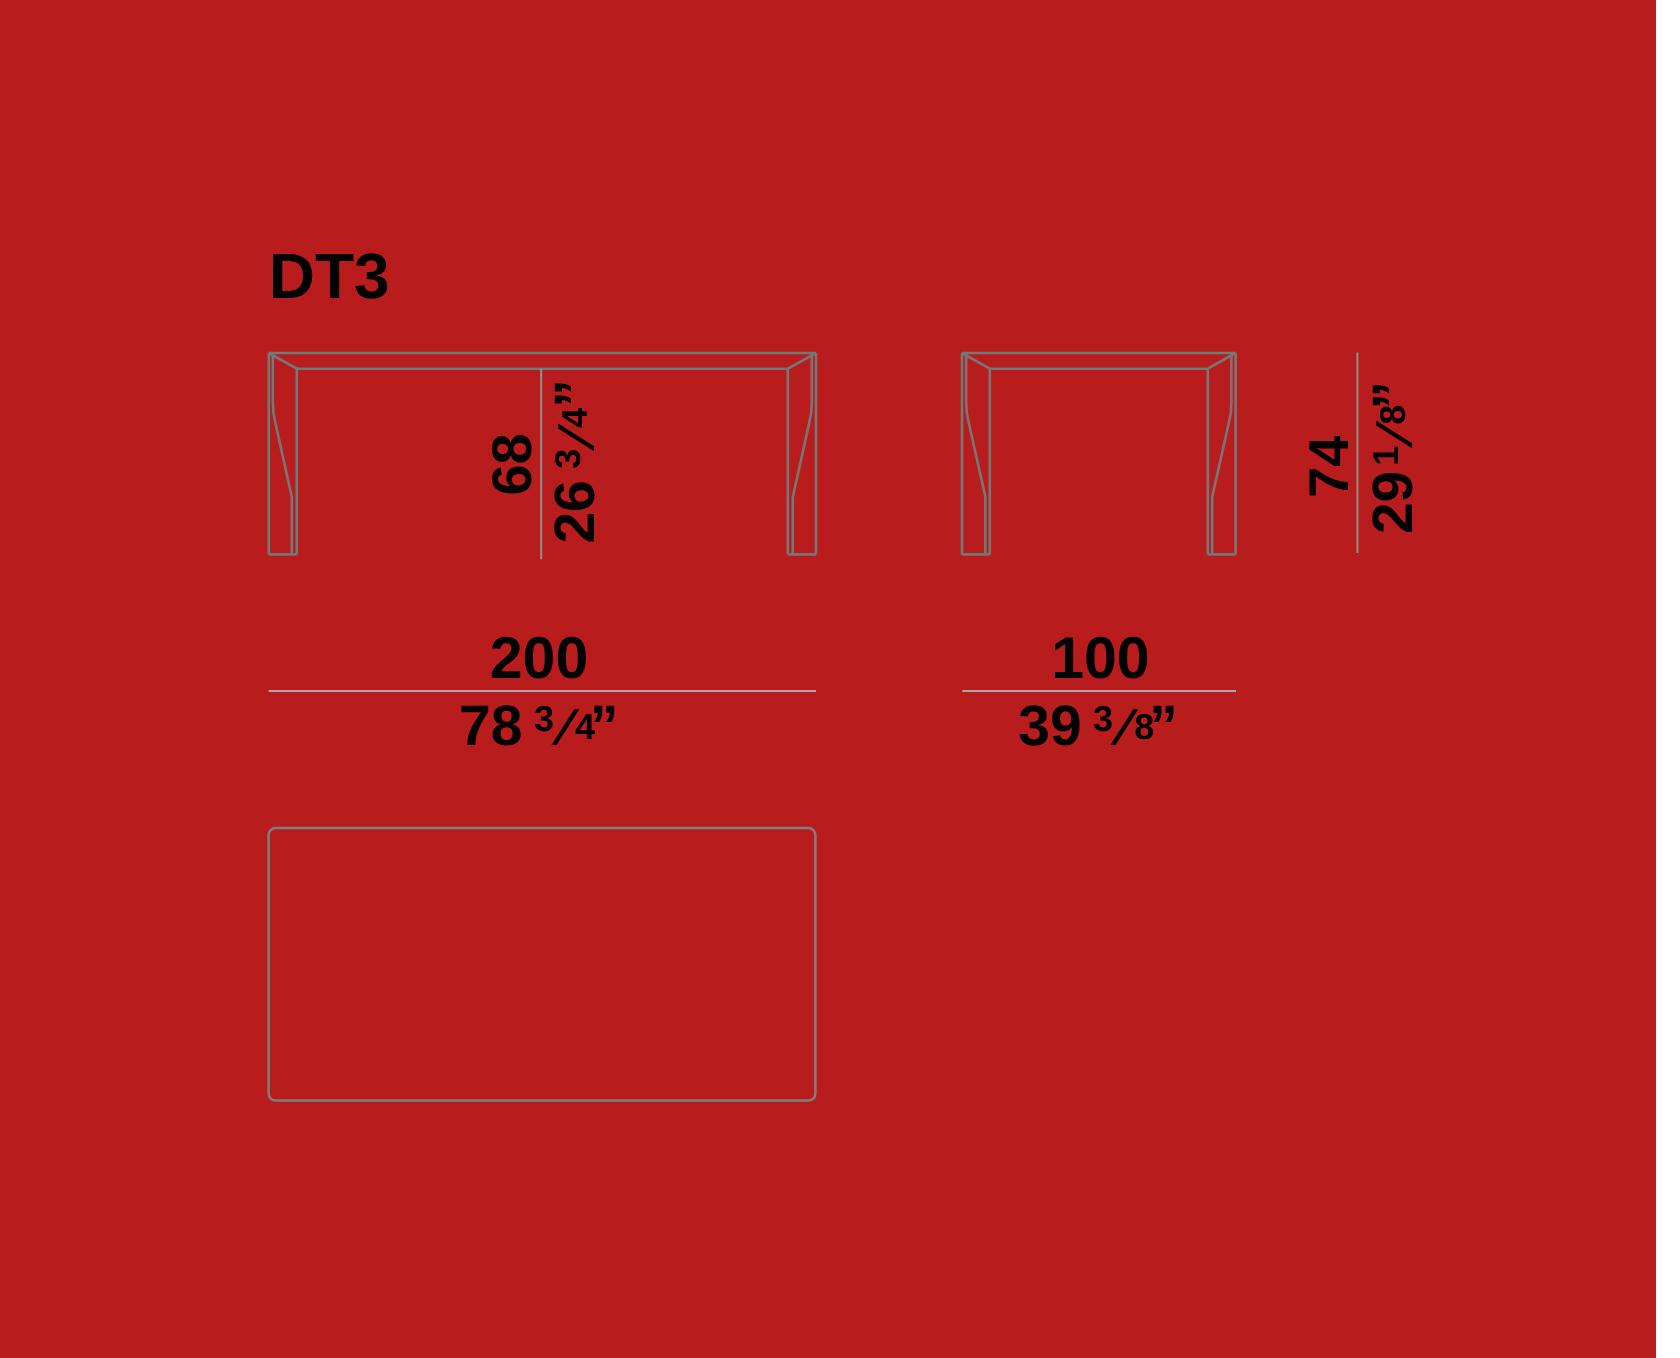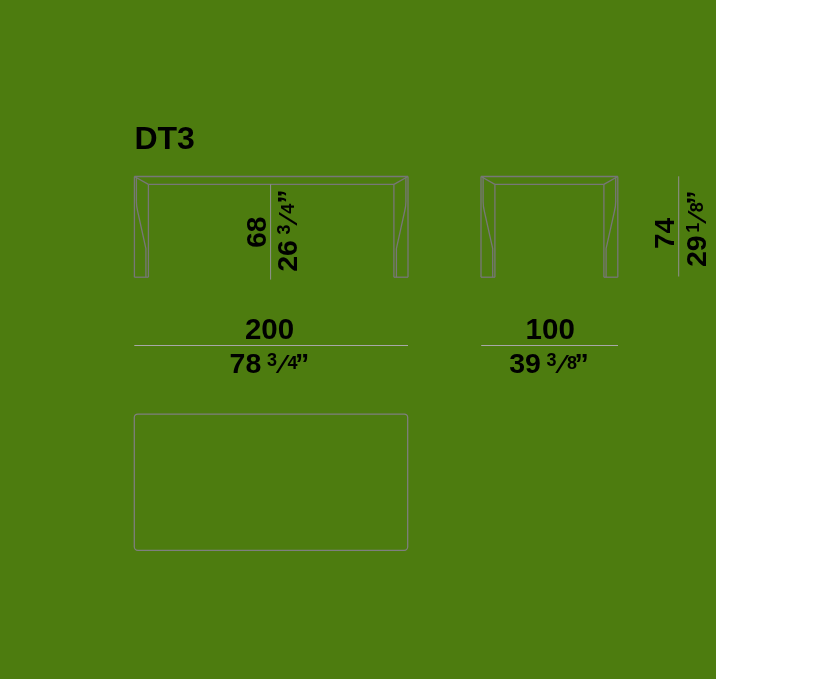--- a/index.html
+++ b/index.html
@@ -1,16 +1,16 @@
 <!DOCTYPE html>
 <html><head>
 <meta charset="utf-8">
 <style>
   html,body{margin:0;padding:0;background:#ffffff;}
-  .page{position:relative;width:716px;height:679px;background:#4d7c0f;overflow:hidden;}
+  .page{position:relative;width:828px;height:679px;background:#b91c1c;overflow:hidden;}
   svg{position:absolute;left:0;top:0;}
   text{font-family:"Liberation Sans",sans-serif;font-weight:bold;fill:#000;}
 </style>
 </head>
 <body>
 
 <div class="page">
 <svg width="840" height="679" viewBox="0 0 840 679">
 
   <text x="134.4" y="149.1" font-size="32">DT3</text>

